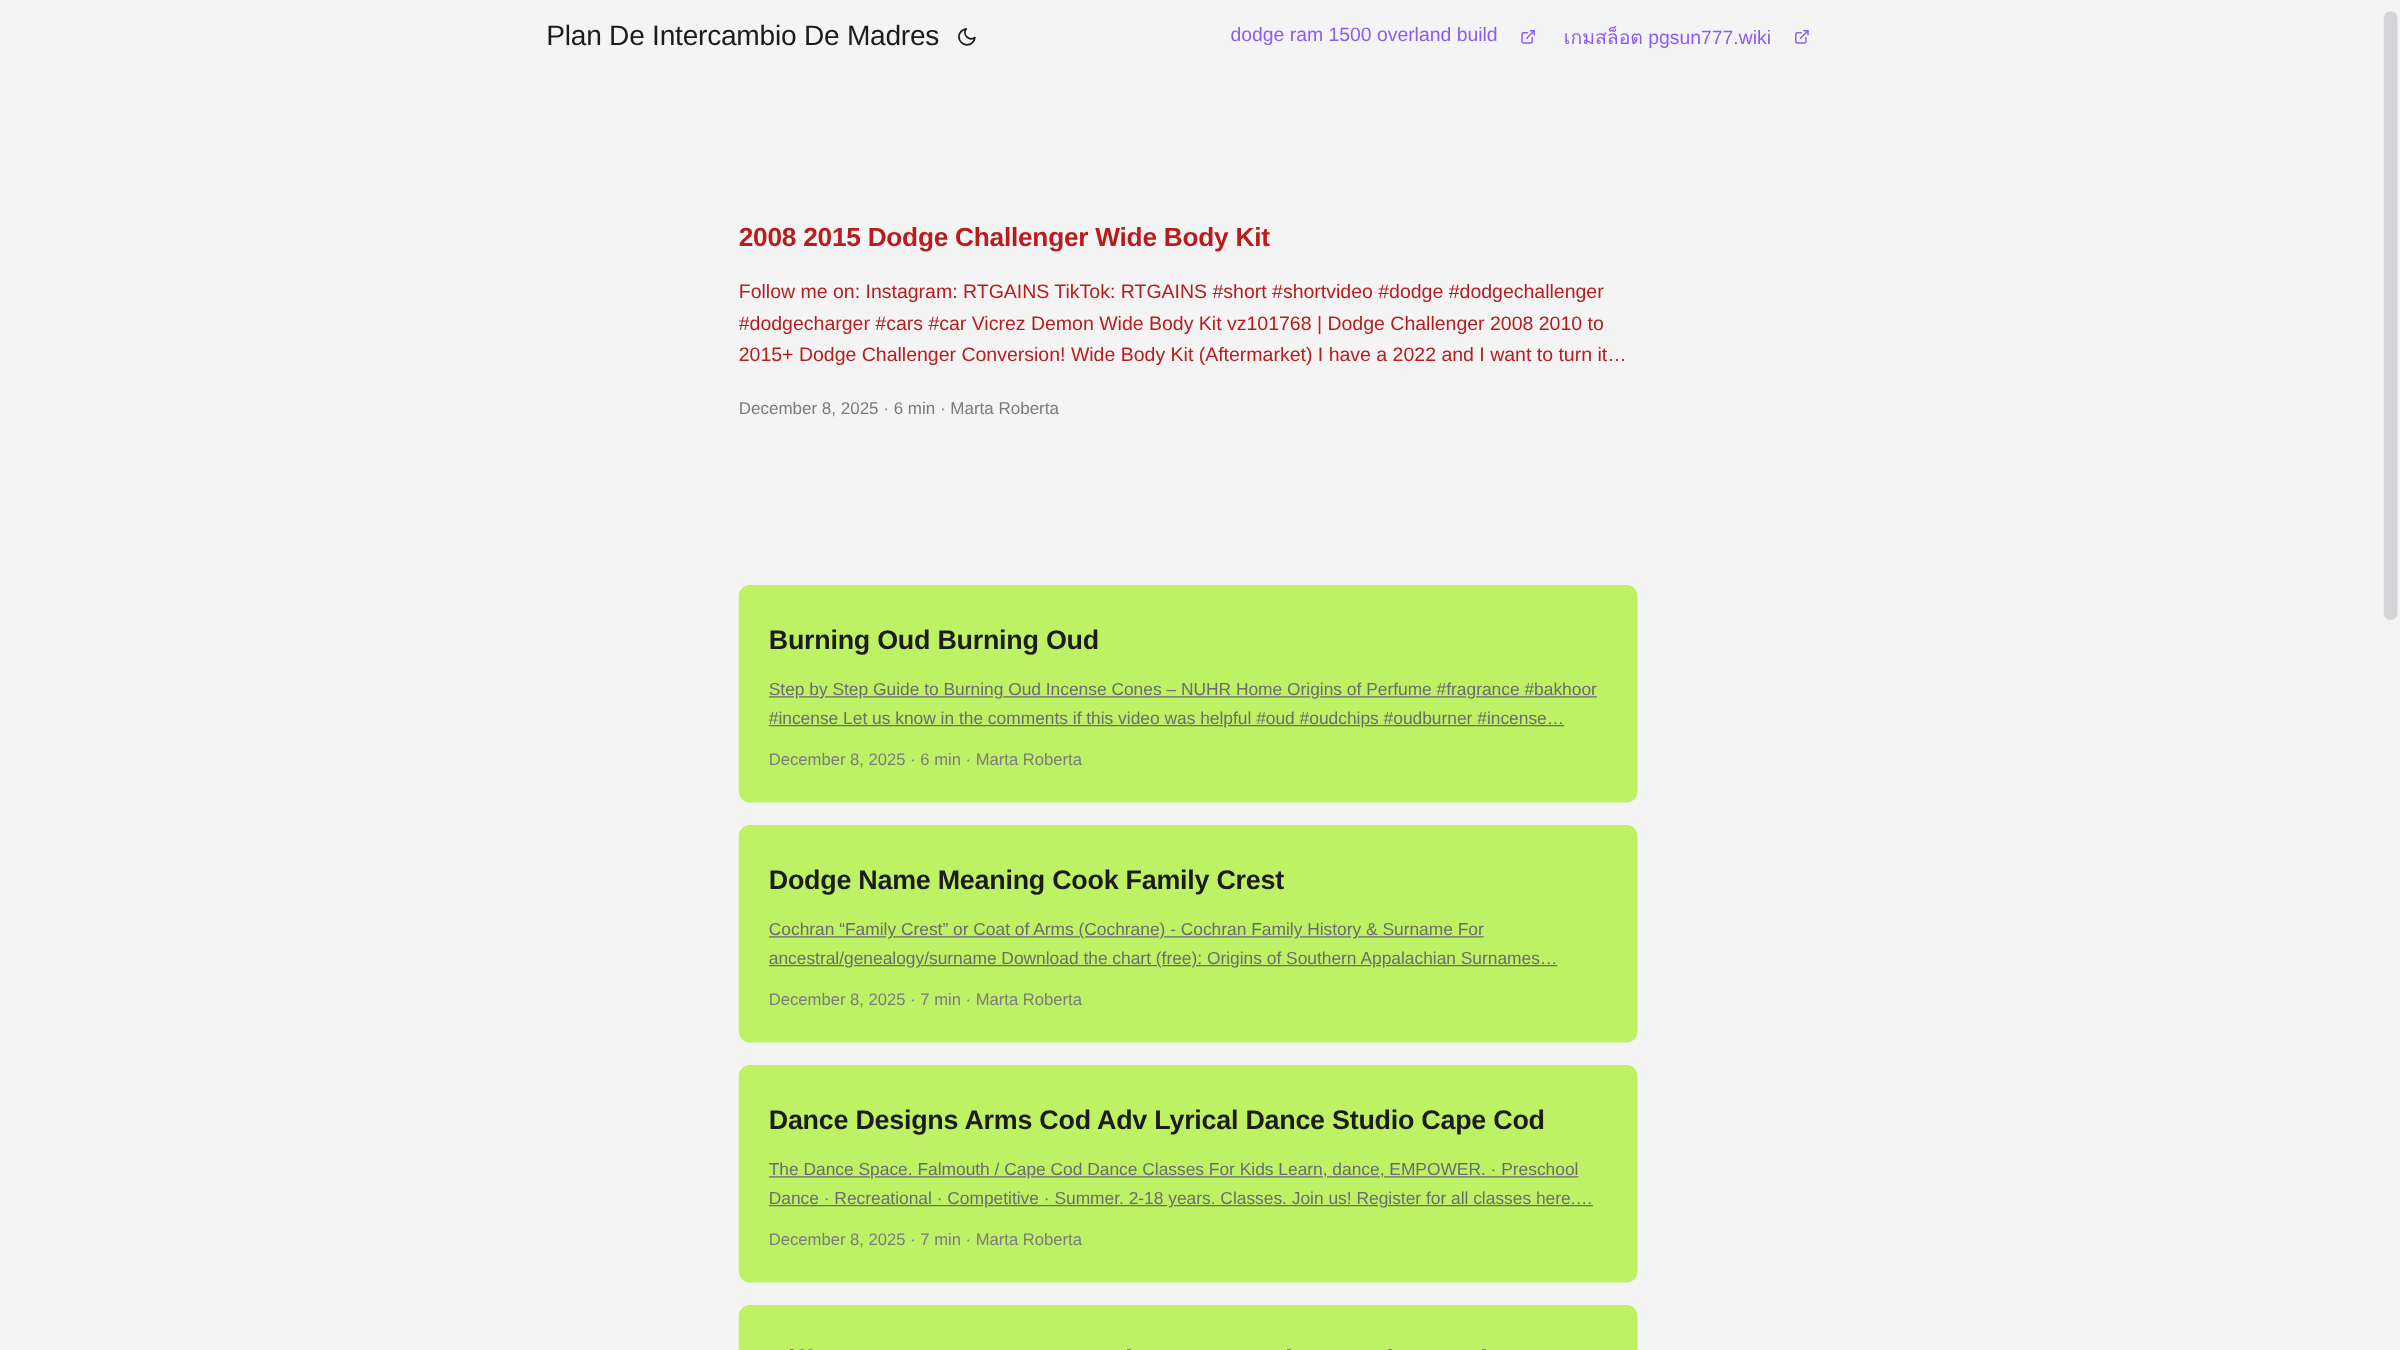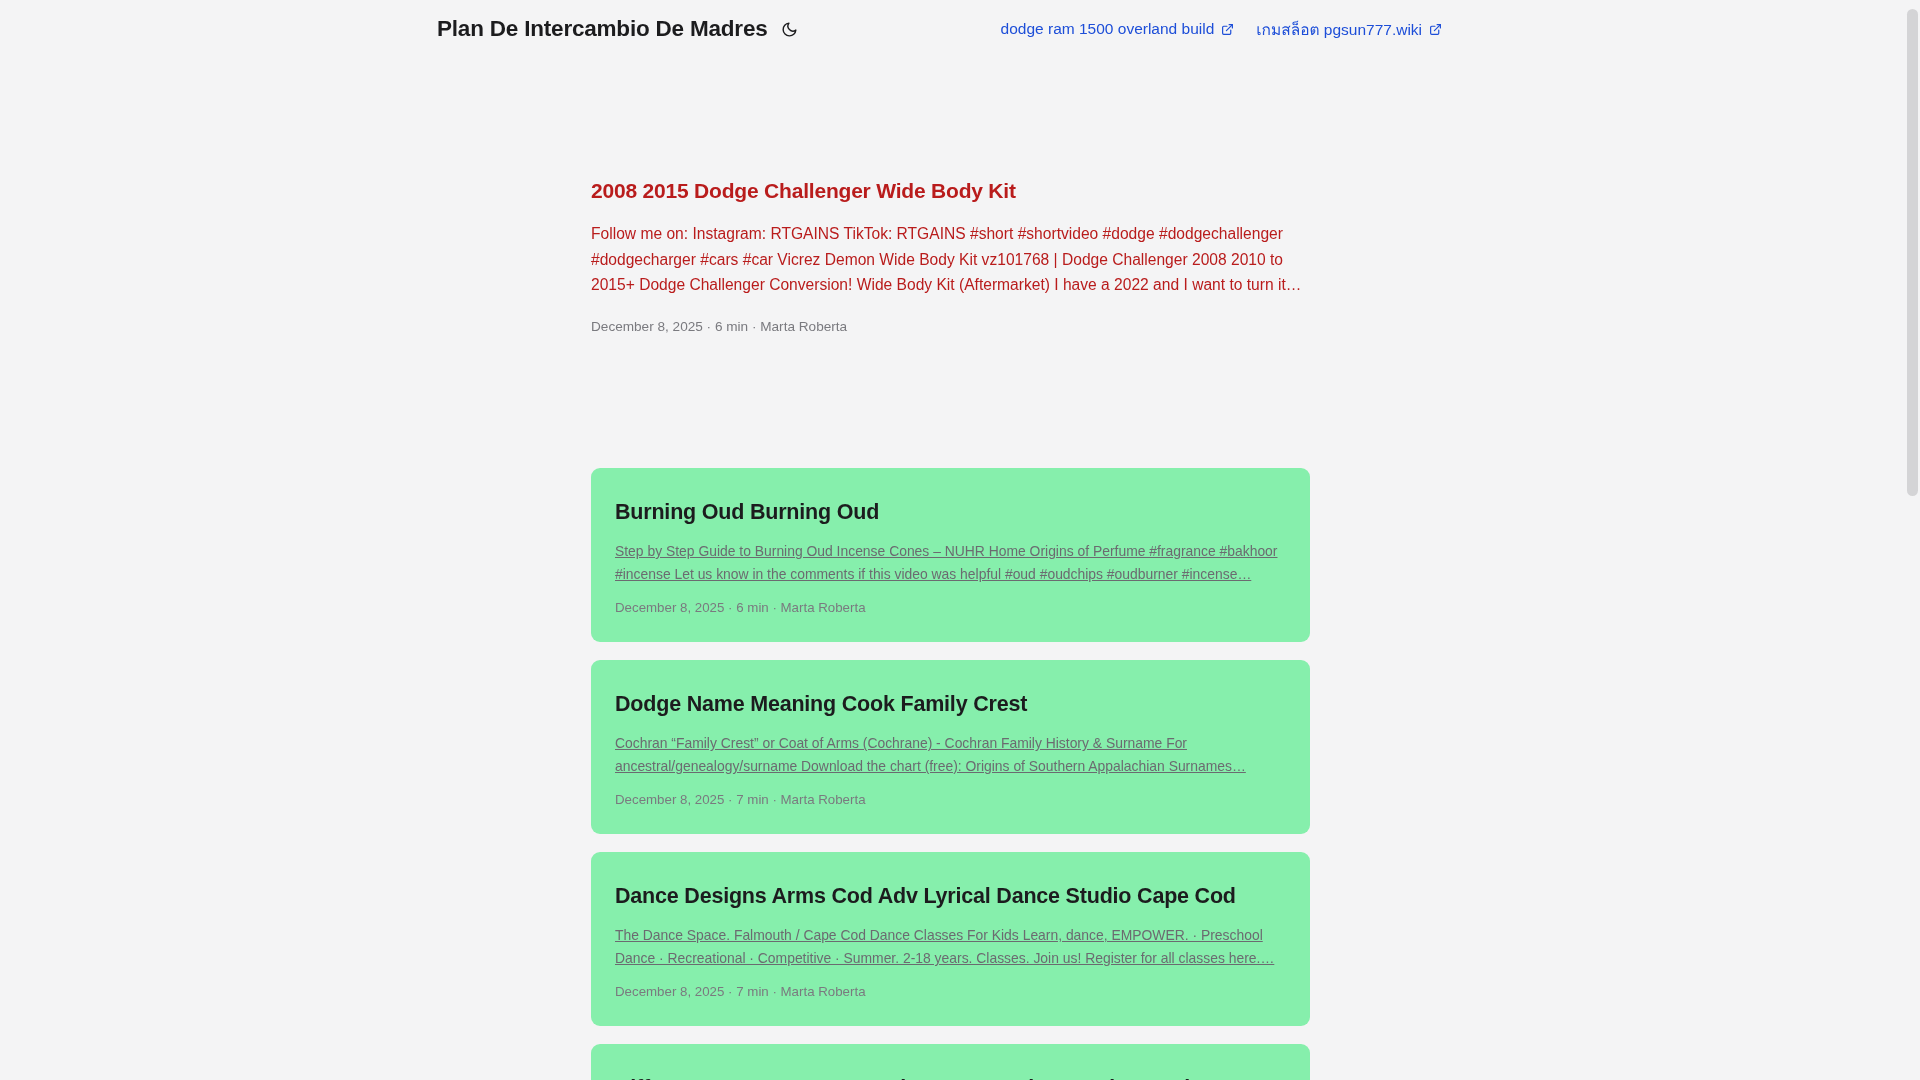--- a/index.html
+++ b/index.html
@@ -26,21 +26,21 @@
   }
 
   .brand {
     display: flex;
     align-items: center;
     gap: 11px;
   }
 
   .brand-title {
     font-size: 22.5px;
-    font-weight: 700;
+    font-weight: 400;
     letter-spacing: -0.2px;
     color: #1c1c1e;
     white-space: nowrap;
   }
 
   .theme-toggle {
     display: inline-flex;
     align-items: center;
     justify-content: center;
     width: 22px;
@@ -53,23 +53,23 @@
   .header-links {
     display: flex;
     align-items: center;
     gap: 22px;
     margin-left: 200px;
   }
 
   .header-link {
     display: inline-flex;
     align-items: center;
-    gap: 7px;
+    gap: 18px;
     font-size: 15.5px;
-    color: #1d4ed8;
+    color: #8b5cf6;
     text-decoration: none;
     white-space: nowrap;
     cursor: pointer;
   }
   .header-link .ext-icon { display: inline-flex; }
   .header-link svg { display: block; }
 
   
   .page {
     width: 1920px;
@@ -118,21 +118,21 @@
   
   .card-list {
     display: flex;
     flex-direction: column;
     gap: 18px;
     width: 719px;
     margin-left: 1px;
   }
 
   .card {
-    background: #86efac;
+    background: #bef264;
     border-radius: 9px;
     padding: 31px 24px 27px 24px;
     cursor: pointer;
   }
 
   .card-title {
     font-size: 21.5px;
     font-weight: 700;
     line-height: 1.3;
     letter-spacing: -0.2px;

